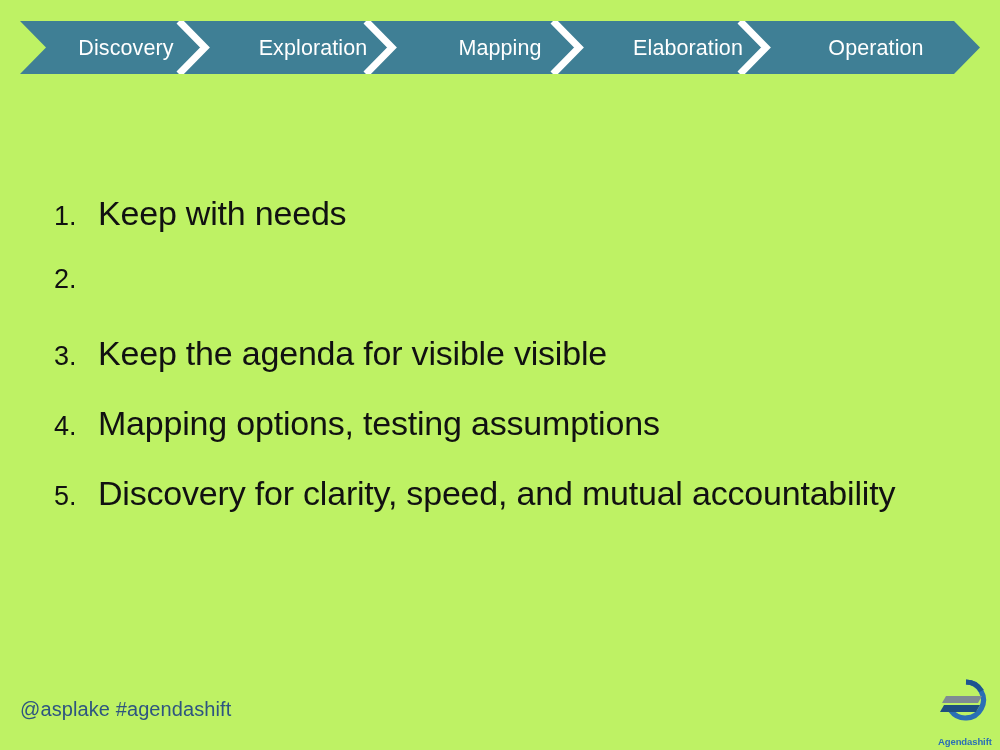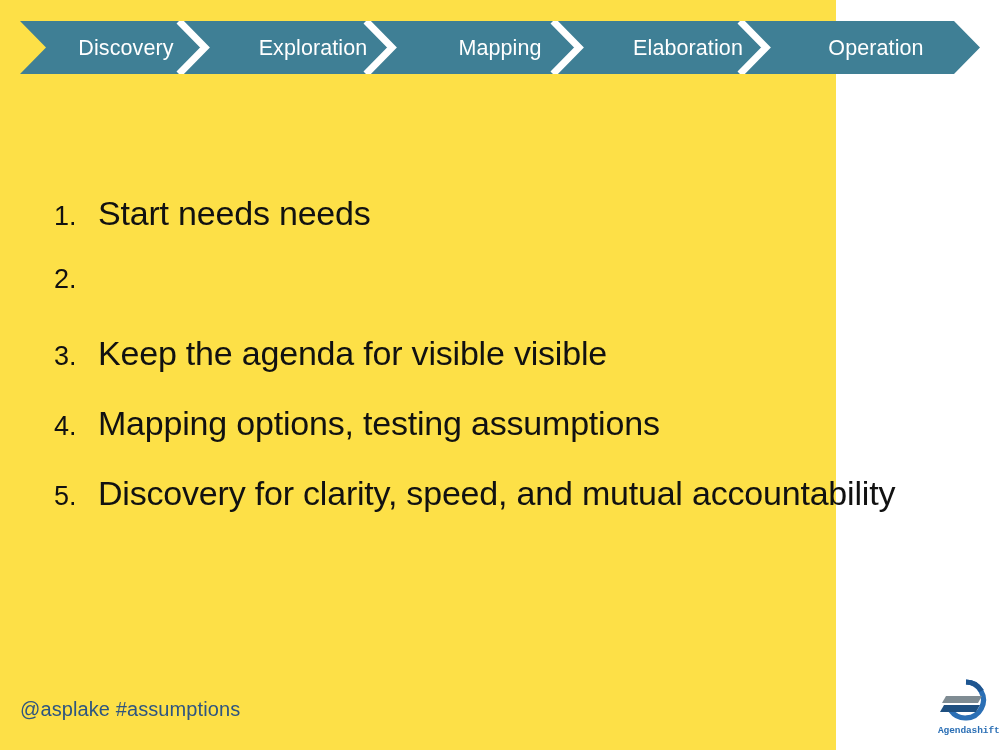--- a/index.html
+++ b/index.html
@@ -12,23 +12,23 @@
     background: #ffffff;
     font-family: "Liberation Sans", sans-serif;
     overflow: hidden;
     position: relative;
   }
 
   
   .slide {
     position: absolute;
     inset: 0;
-    width: 836px;
+    width: 1000px;
     height: 750px;
-    background: #fde047;
+    background: #bef264;
   }
 
   
   .banner {
     position: absolute;
     left: 20px;
     top: 21px;
     width: 960px;
     height: 53px;
   }
@@ -103,26 +103,26 @@
     height: 62px;
   }
   .logo-mark {
     display: block;
     width: 56px;
     height: 46px;
   }
   .logo-word {
     display: block;
     text-align: left;
-    font-family: Liberation Mono, monospace;
+    font-family: Liberation Sans, sans-serif;
     font-size: 9.5px;
     font-weight: bold;
     color: #2b6fb5;
     letter-spacing: -0.1px;
-    margin-top: 1px;
+    margin-top: 12px;
   }
 </style>
 </head>
 <body>
 
 <div class="slide">
 
   <div class="banner">
     <svg class="banner-svg" viewBox="0 0 960 53" preserveAspectRatio="none">
 
@@ -141,21 +141,21 @@
       <text class="banner-label" x="668" y="28">Elaboration</text>
       <text class="banner-label" x="856" y="28">Operation</text>
     </svg>
   </div>
 
   <div class="content">
     <ol class="list">
 
       <li class="list-item">
         <span class="item-number">1.</span>
-        <span class="item-text">Start needs needs</span>
+        <span class="item-text">Keep with needs</span>
       </li>
 
       <li class="list-item">
         <span class="item-number">2.</span>
       </li>
 
       <li class="list-item">
         <span class="item-number">3.</span>
         <span class="item-text">Keep the agenda for visible visible</span>
       </li>
@@ -166,21 +166,21 @@
       </li>
 
       <li class="list-item">
         <span class="item-number">5.</span>
         <span class="item-text">Discovery for clarity, speed, and mutual accountability</span>
       </li>
 
     </ol>
   </div>
 
-  <div class="footer-handle">@asplake #assumptions</div>
+  <div class="footer-handle">@asplake #agendashift</div>
 
   <div class="logo">
     <svg class="logo-mark" viewBox="0 0 56 46">
 
       <path d="M 28 4
                A 18 18 0 1 1 12.8 32.5" fill="none" stroke="#2b6fb5" stroke-width="5.2" stroke-linecap="butt"></path>
       <path d="M 28 4 A 18 18 0 0 1 43.5 13" fill="none" stroke="#1e5590" stroke-width="5.2" stroke-linecap="butt"></path>
 
       <path d="M 8 18 L 44 18 L 40 25 L 4 25 Z" fill="#7f8c93"></path>
       <path d="M 6 27 L 42 27 L 38 34 L 2 34 Z" fill="#1e4f80"></path>

